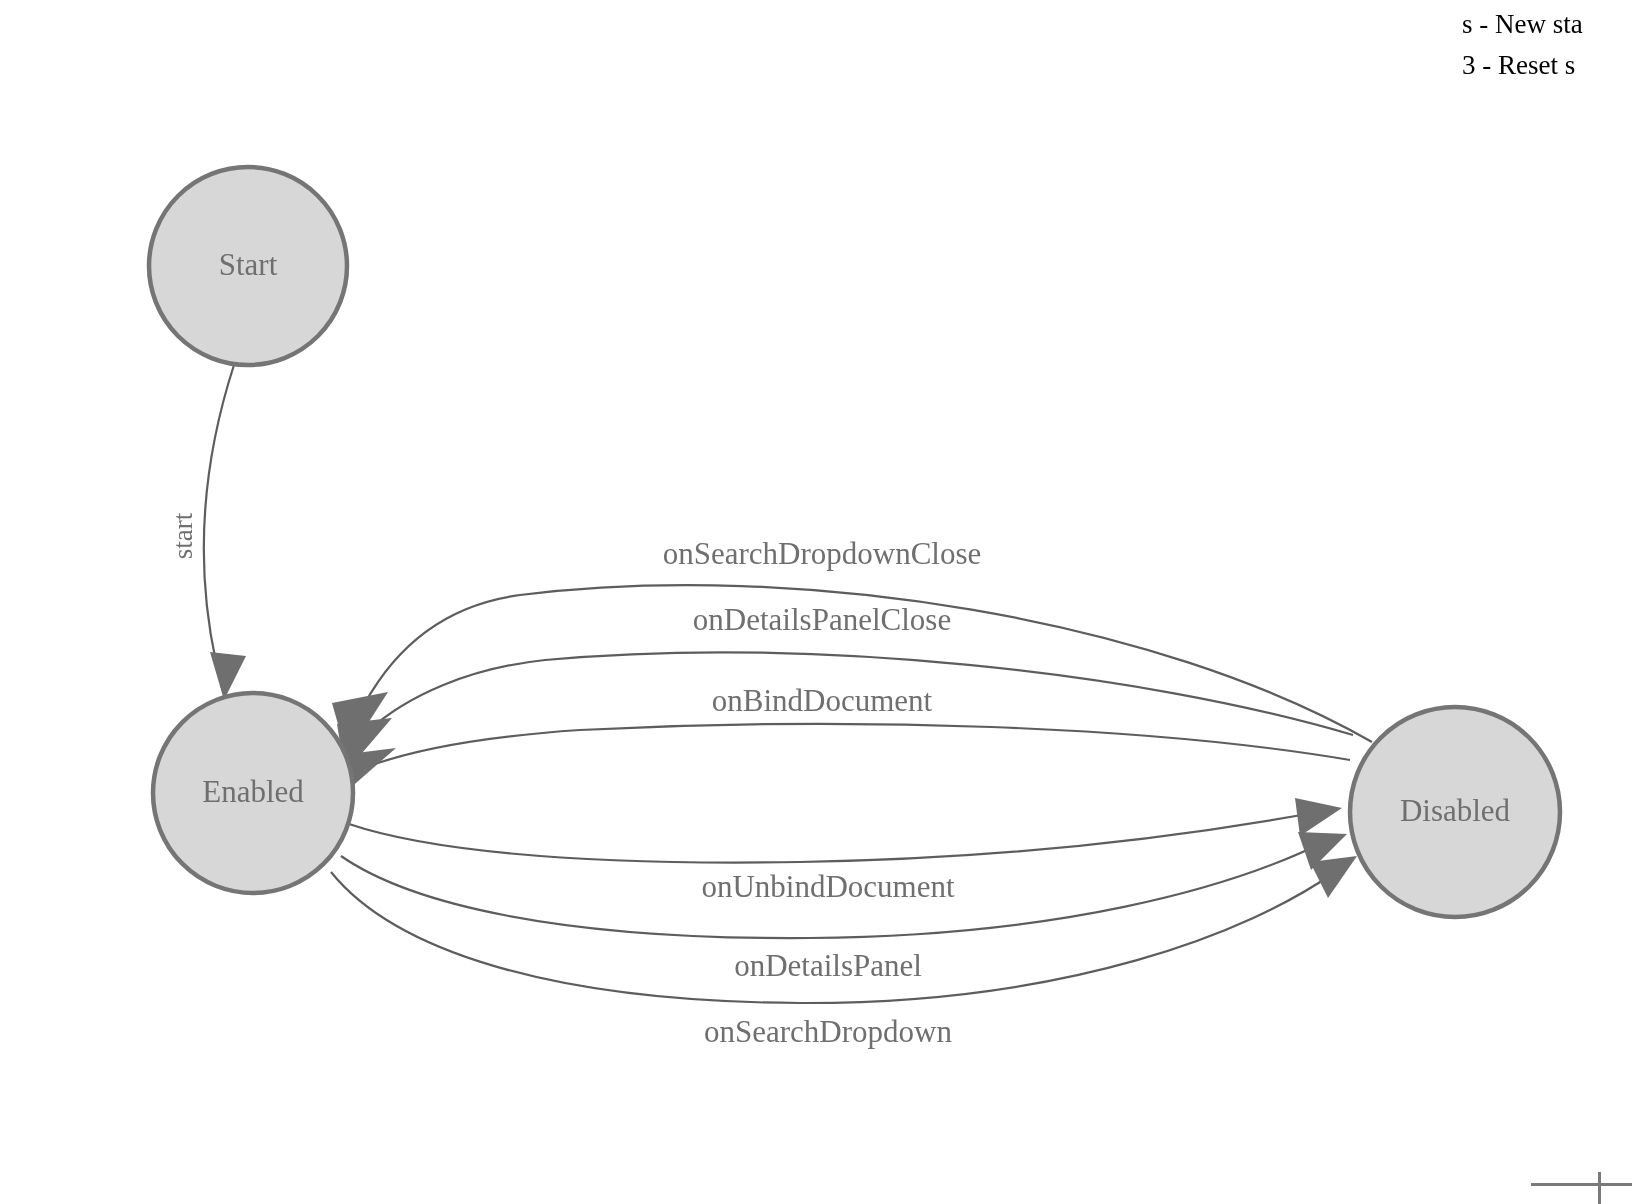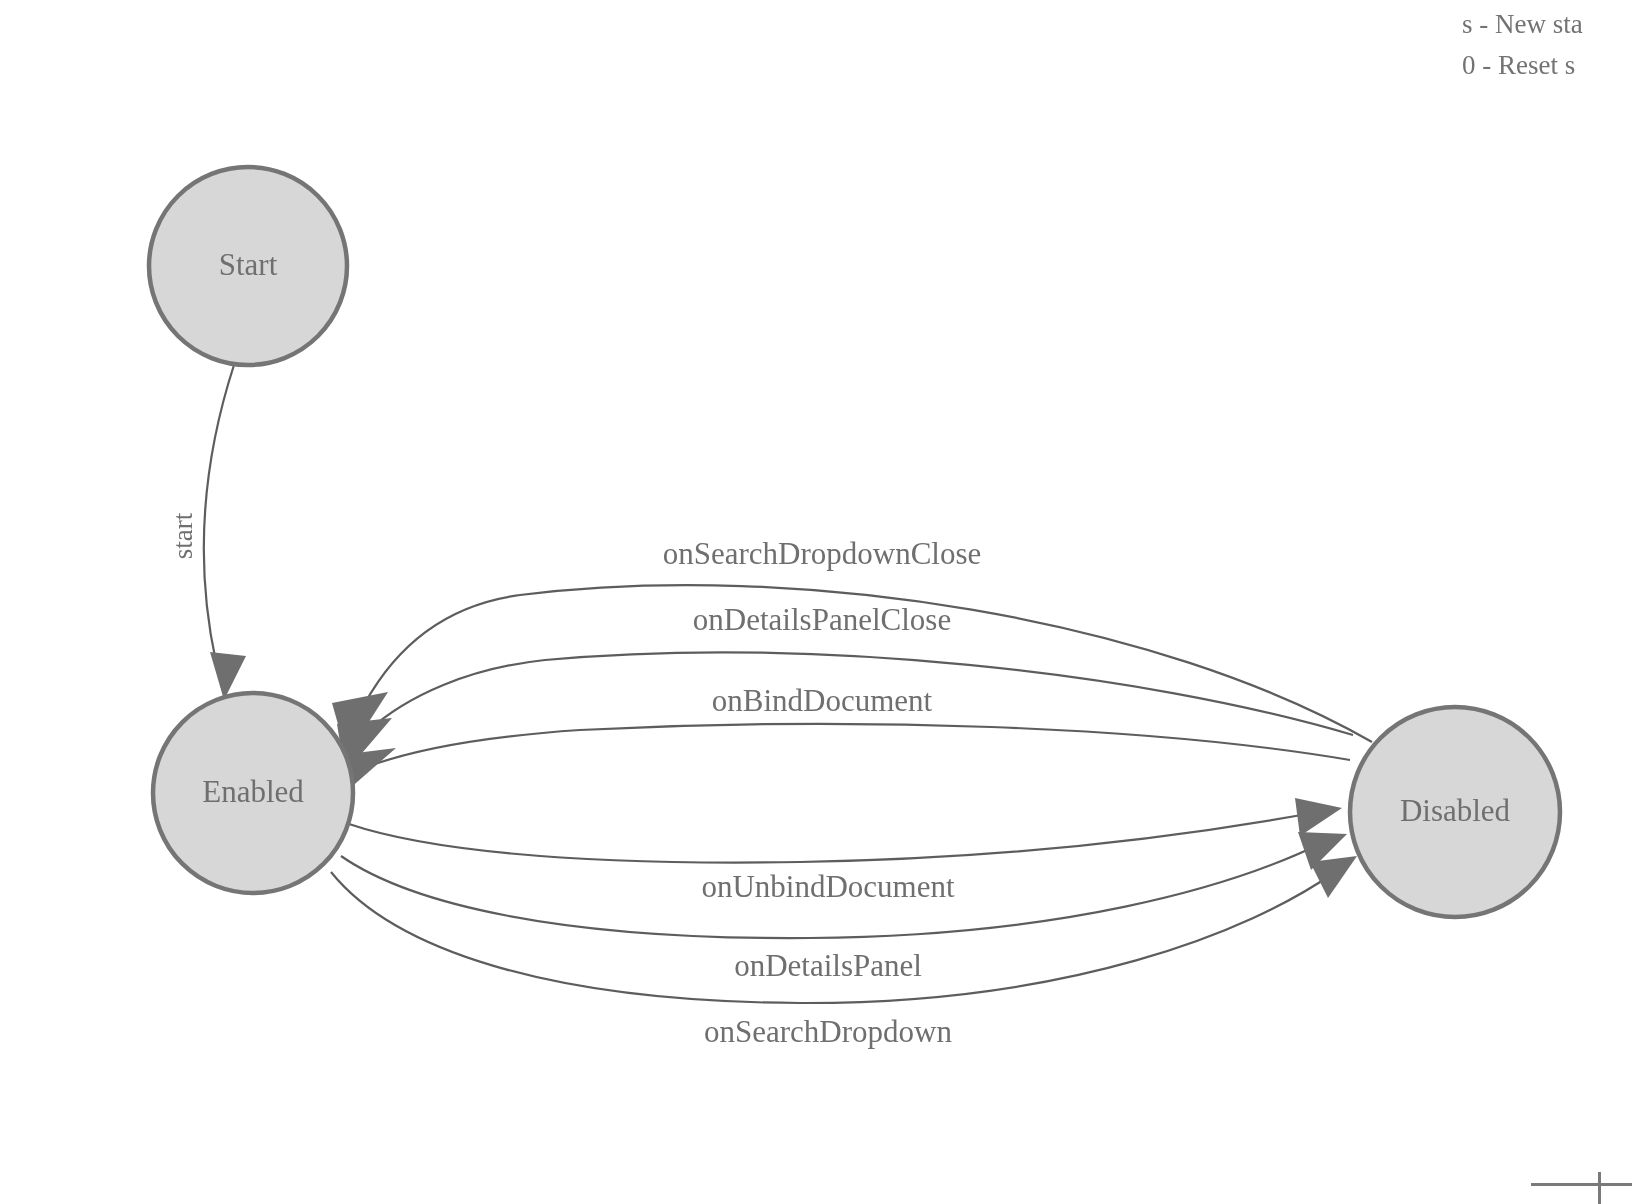--- a/index.html
+++ b/index.html
@@ -28,21 +28,21 @@
     top: 0;
     width: 200px;
     padding-top: 4px;
     overflow: hidden;
     pointer-events: none;
   }
   .help-line {
     font-family: "Liberation Serif", "DejaVu Serif", serif;
     font-size: 27px;
     line-height: 41px;
-    color: #737373;
+    color: #000000;
     white-space: nowrap;
     padding-left: 30px;
   }
   .corner-panel {
     position: absolute;
     left: 1598px;
     top: 1172px;
     width: 60px;
     height: 40px;
     border-left: 3px solid #7a7a7a;
@@ -167,21 +167,21 @@
         <circle class="node-circle" cx="1455" cy="812" r="105"></circle>
         <text class="node-label" x="1455" y="814">Disabled</text>
       </g>
 
     </g>
   </svg>
 
   
   <div class="help-overlay">
     <div class="help-line">s - New sta</div>
-    <div class="help-line">0 - Reset s</div>
+    <div class="help-line">3 - Reset s</div>
   </div>
 
   
   <div class="corner-panel">
     <div class="corner-panel-inner"></div>
   </div>
 
 </div>
 
 </body></html>

